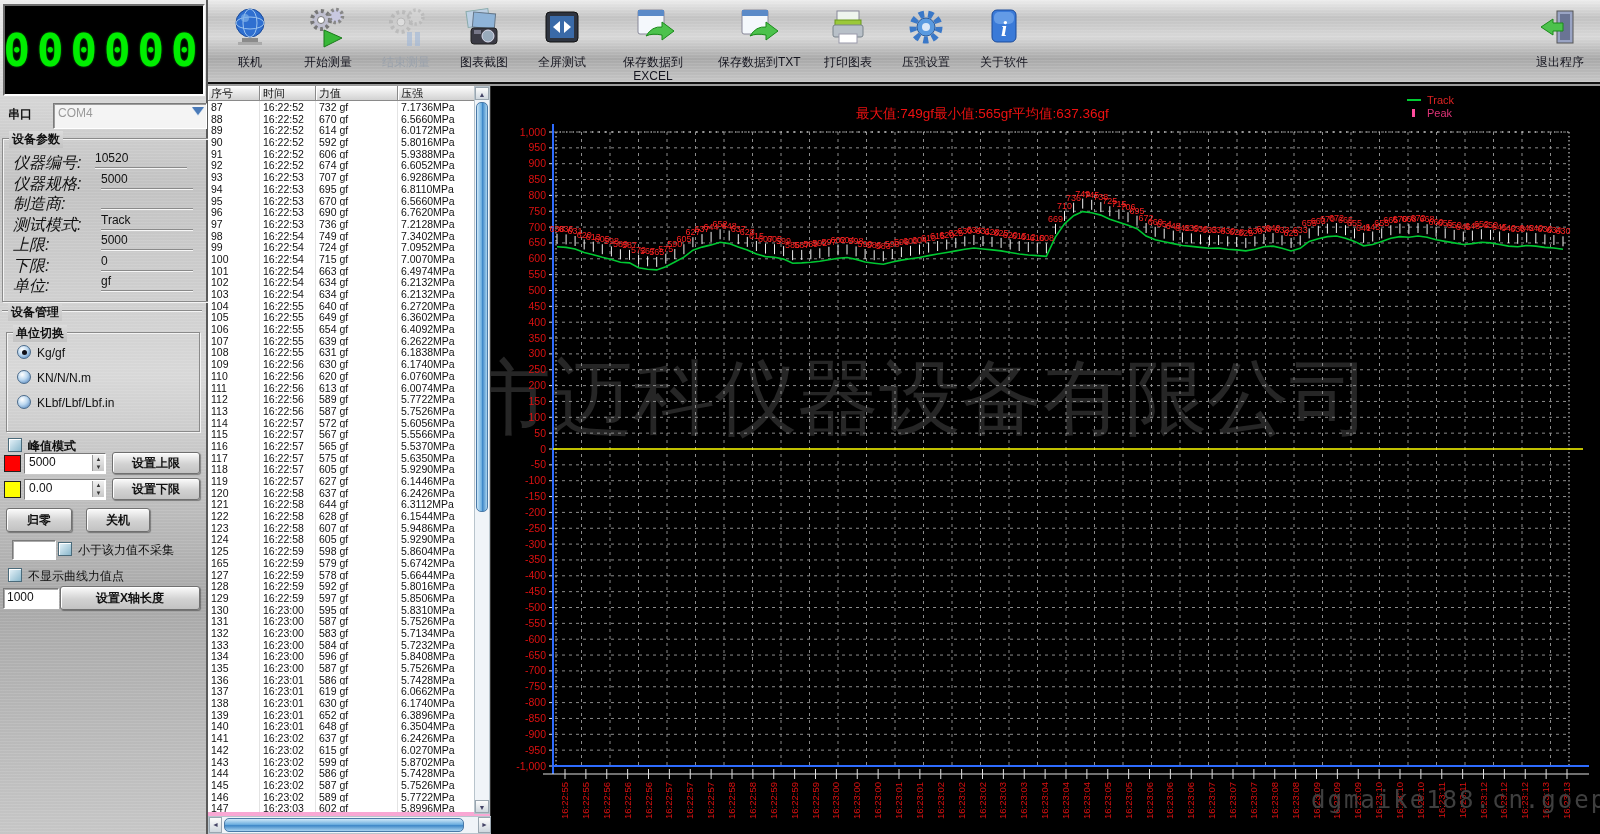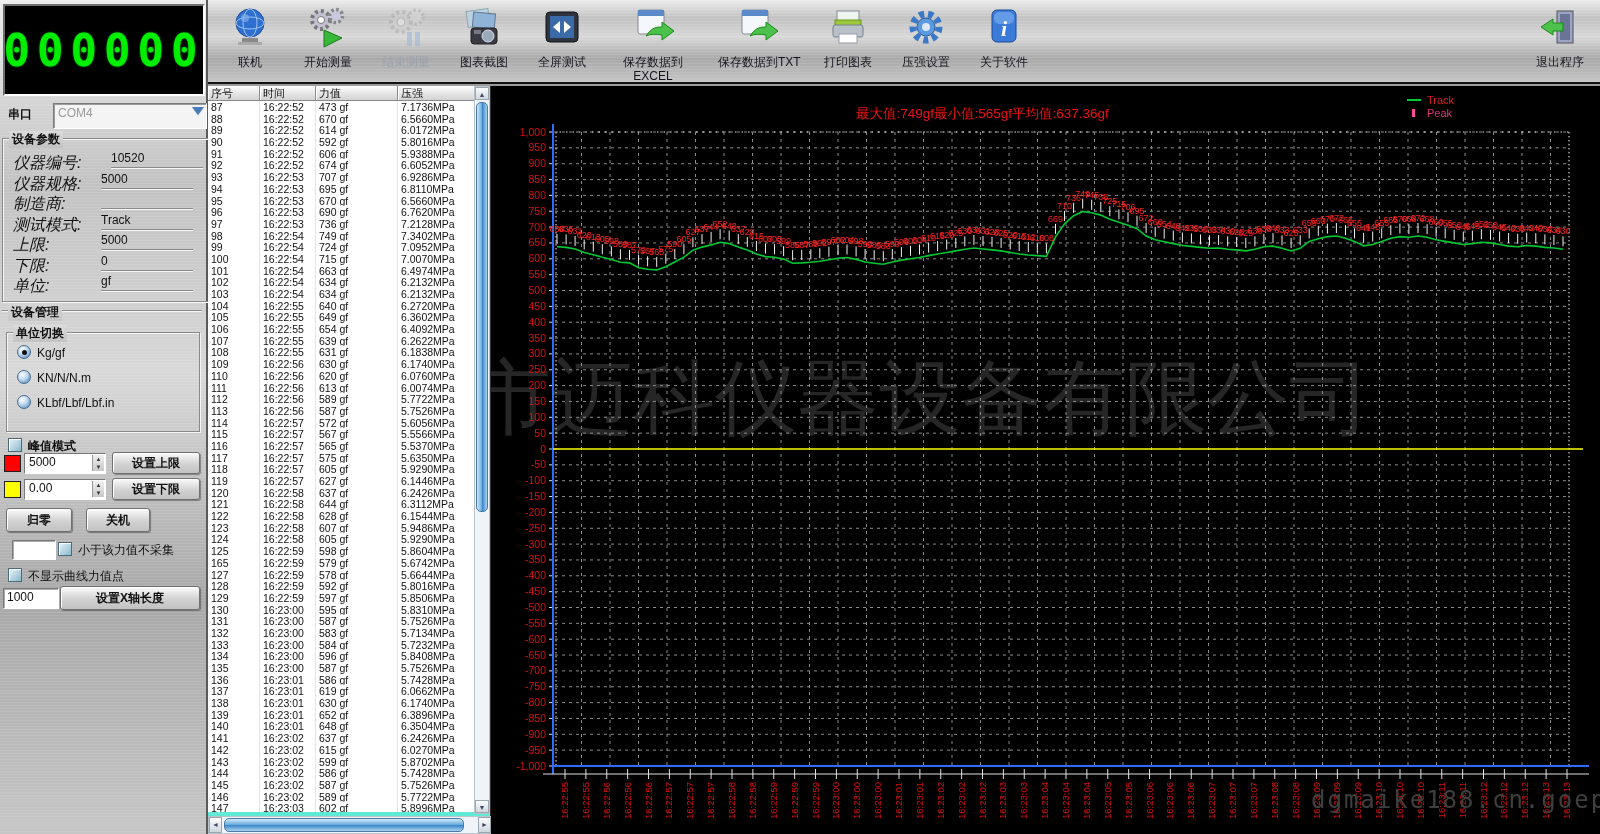--- a/index.html
+++ b/index.html
@@ -3,21 +3,21 @@
 <meta charset="utf-8">
 <style>
   html,body{margin:0;padding:0;width:1600px;height:834px;overflow:hidden;
     font-family:"Liberation Sans","DejaVu Sans",sans-serif;background:#9c9c9c;}
   .metal{background:
     repeating-linear-gradient(180deg,rgba(255,255,255,.10) 0 1px,rgba(0,0,0,0) 1px 3px),
     linear-gradient(180deg,#ececec 0%,#c2c2c2 22%,#d8d8d8 45%,#a8a8a8 72%,#c6c6c6 100%);}
   
   #leftpanel{position:absolute;left:0;top:0;width:206px;height:834px;border-right:2px solid #5a5a5a;}
   #toolbar{position:absolute;left:208px;top:0;width:1392px;height:84px;border-bottom:2px solid #111;}
-  #tablepanel{position:absolute;left:208px;top:86px;width:282px;height:748px;background:#5eead4;border-right:1px solid #333;}
+  #tablepanel{position:absolute;left:208px;top:86px;width:282px;height:748px;background:#f9a8d4;border-right:1px solid #333;}
   #chartpanel{position:absolute;left:491px;top:86px;width:1109px;height:748px;background:#000;}
   
   #led{position:absolute;left:3px;top:4px;width:198px;height:88px;background:#000;
     border:2px solid;border-color:#6e6e6e #fdfdfd #fdfdfd #6e6e6e;
     display:flex;align-items:center;justify-content:center;}
   #led span{font-family:"DejaVu Sans Mono",monospace;font-size:44px;font-weight:bold;color:#00ee00;letter-spacing:7px;text-shadow:0 0 2px #00aa00;}
   .row{position:absolute;left:0;width:206px;}
   .lbl{color:#101010;font-size:12px;font-weight:bold;}
   .combo{position:absolute;height:20px;background:#f4f4f4;border:1px solid;border-color:#7a7a7a #fff #fff #7a7a7a;
     box-shadow:inset 1px 1px 0 #9c9c9c;font-size:12px;color:#9a9a9a;padding:2px 4px;}
@@ -79,21 +79,21 @@
     <span class="lbl" style="position:absolute;left:8px;top:4px;">串口</span>
     <div class="combo" style="left:53px;top:1px;width:144px;">
       <span>COM4</span>
       <span class="arrow"></span>
     </div>
   </div>
   <div class="groupbox" style="left:2px;top:138px;width:200px;height:162px;padding-left:28px;">
     <span class="grouptitle">设备参数</span>
     <div id="paramfields">
         <span class="field" style="left:10px;top:14px">仪器编号:</span>
-    <span class="fieldval" style="left:108px;top:12px">10520</span>
+    <span class="fieldval" style="left:92px;top:12px">10520</span>
         <span class="field" style="left:10px;top:34.5px">仪器规格:</span>
     <span class="fieldval" style="left:98px;top:32.5px">5000</span>
         <span class="field" style="left:10px;top:55px">制造商:</span>
     <span class="fieldval" style="left:98px;top:53px"></span>
         <span class="field" style="left:10px;top:75.5px">测试模式:</span>
     <span class="fieldval" style="left:98px;top:73.5px">Track</span>
         <span class="field" style="left:10px;top:96px">上限:</span>
     <span class="fieldval" style="left:98px;top:94px">5000</span>
         <span class="field" style="left:10px;top:116.5px">下限:</span>
     <span class="fieldval" style="left:98px;top:114.5px">0</span>
@@ -247,21 +247,21 @@
   <div id="thead">
       <div class="hc c0" style="width:52px">序号</div>
       <div class="hc c1" style="width:56px">时间</div>
       <div class="hc c2" style="width:82px">力值</div>
       <div class="hc c3" style="width:78px">压强</div>
     </div>
   <div id="tbody">
       <div class="trow">
       <span class="tc c0">87</span>
         <span class="tc c1">16:22:52</span>
-      <span class="tc c2">473 gf</span>
+      <span class="tc c2">732 gf</span>
         <span class="tc c3">7.1736MPa</span>
       </div>
       <div class="trow">
       <span class="tc c0">88</span>
         <span class="tc c1">16:22:52</span>
       <span class="tc c2">670 gf</span>
         <span class="tc c3">6.5660MPa</span>
       </div>
       <div class="trow">
       <span class="tc c0">89</span>

